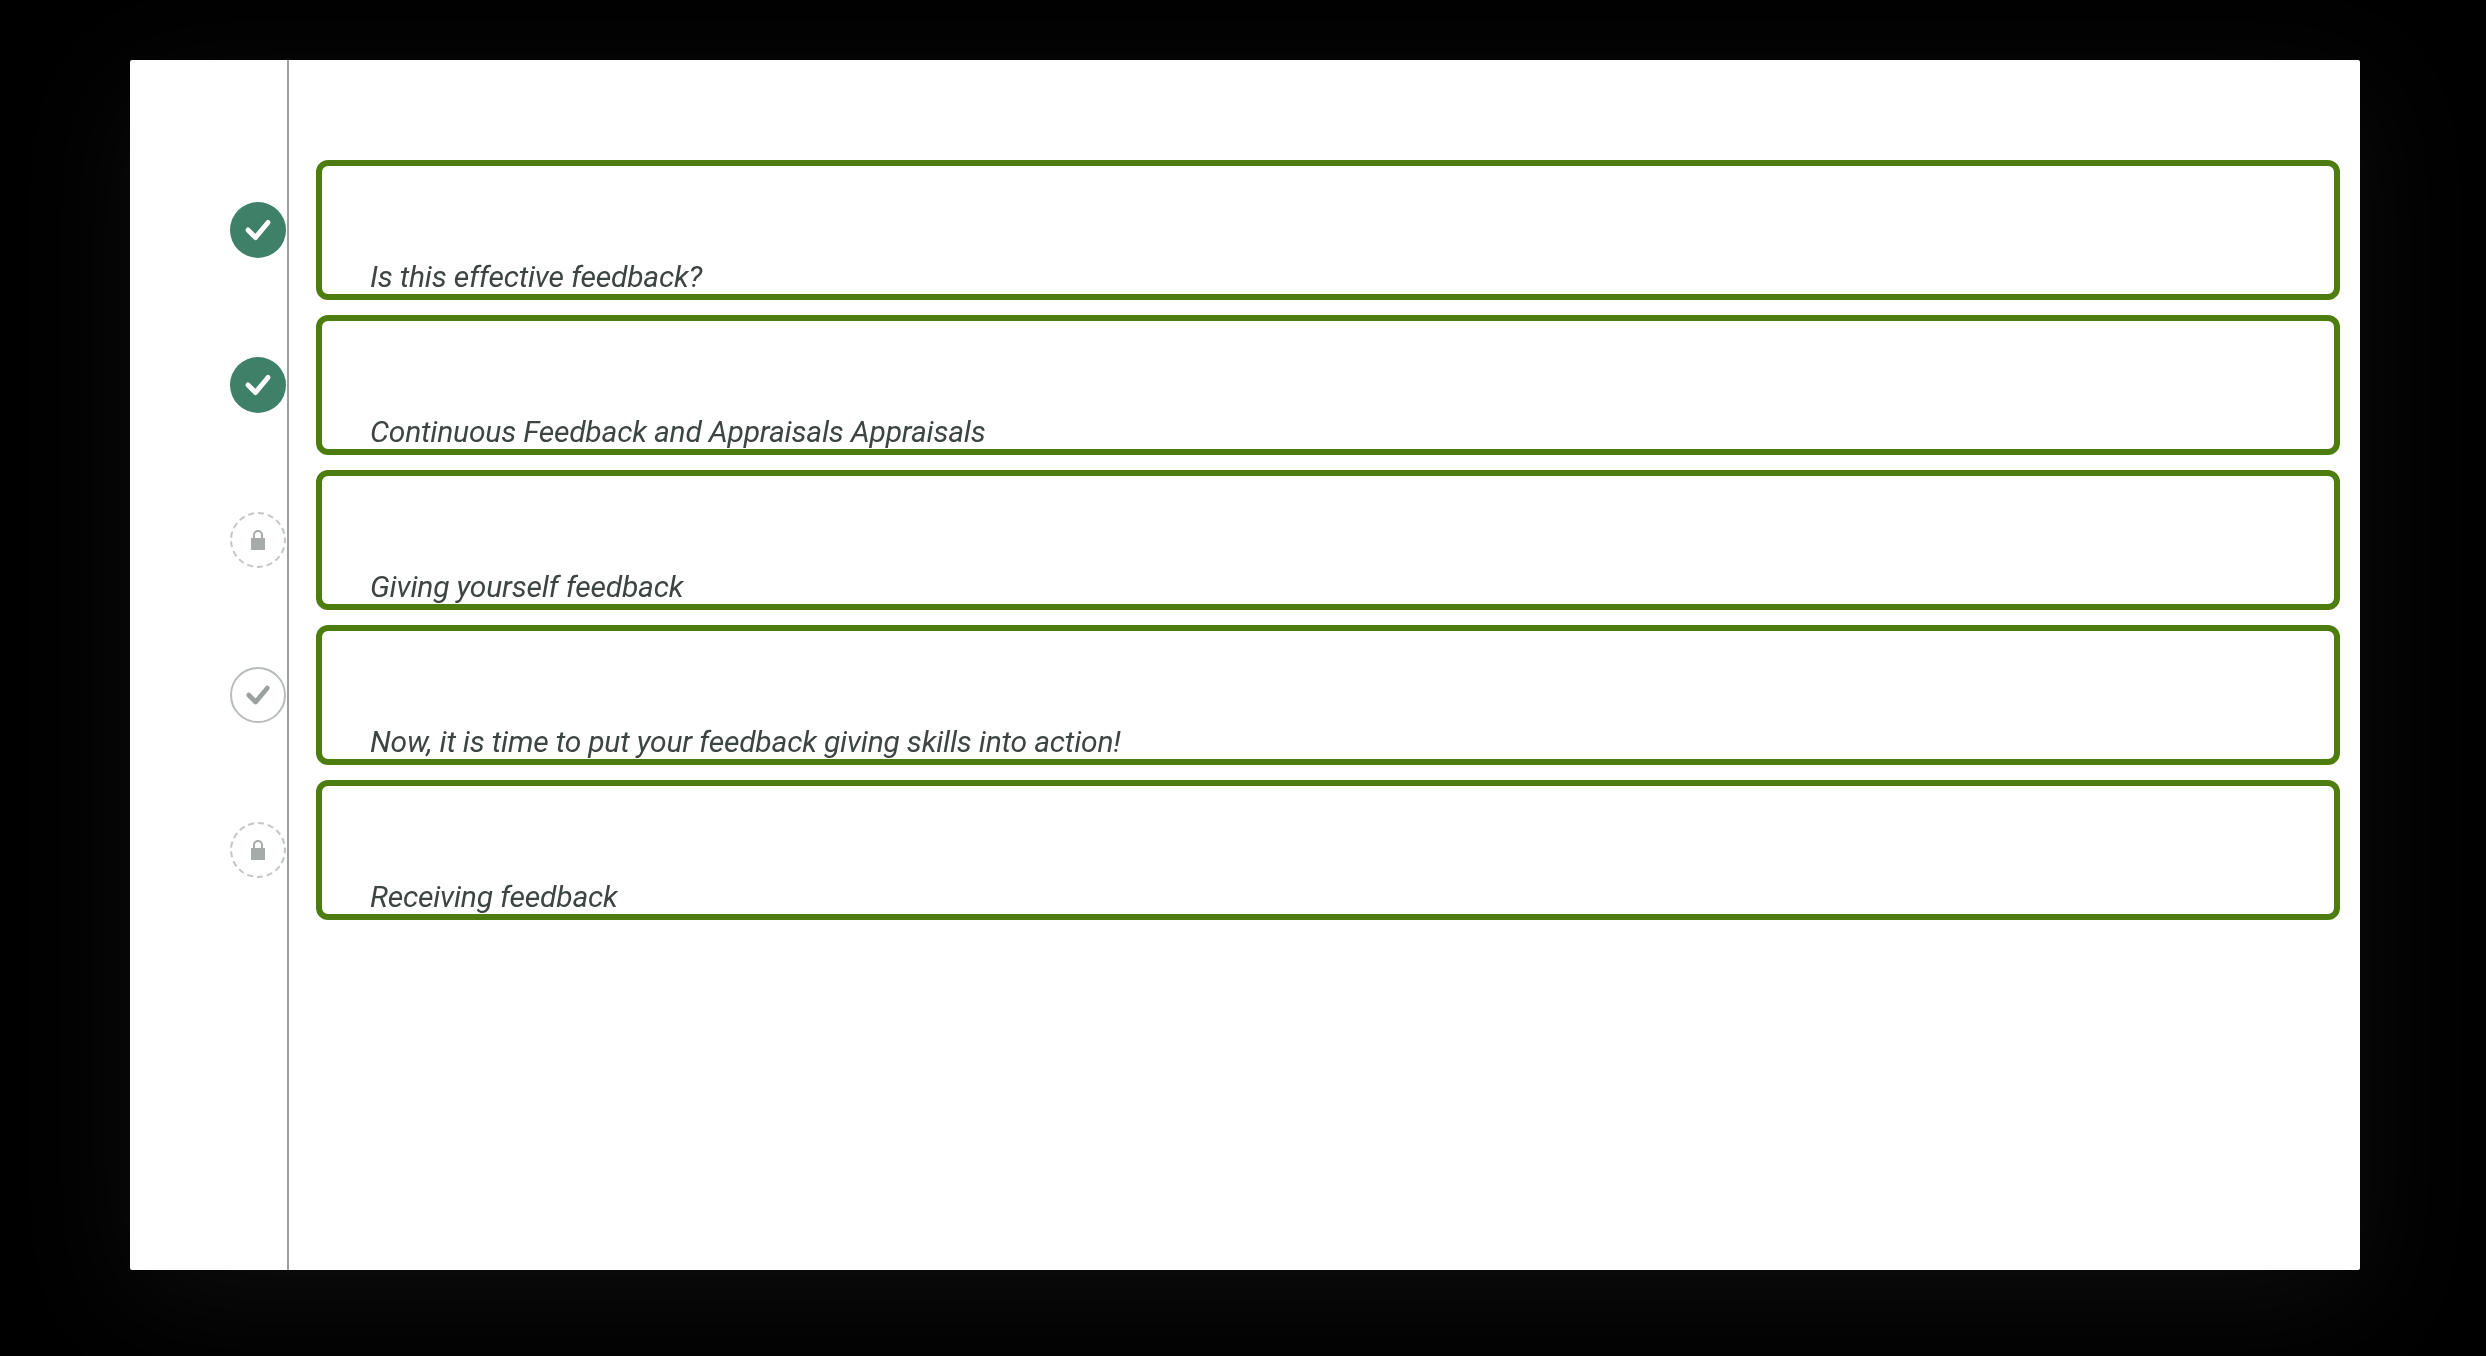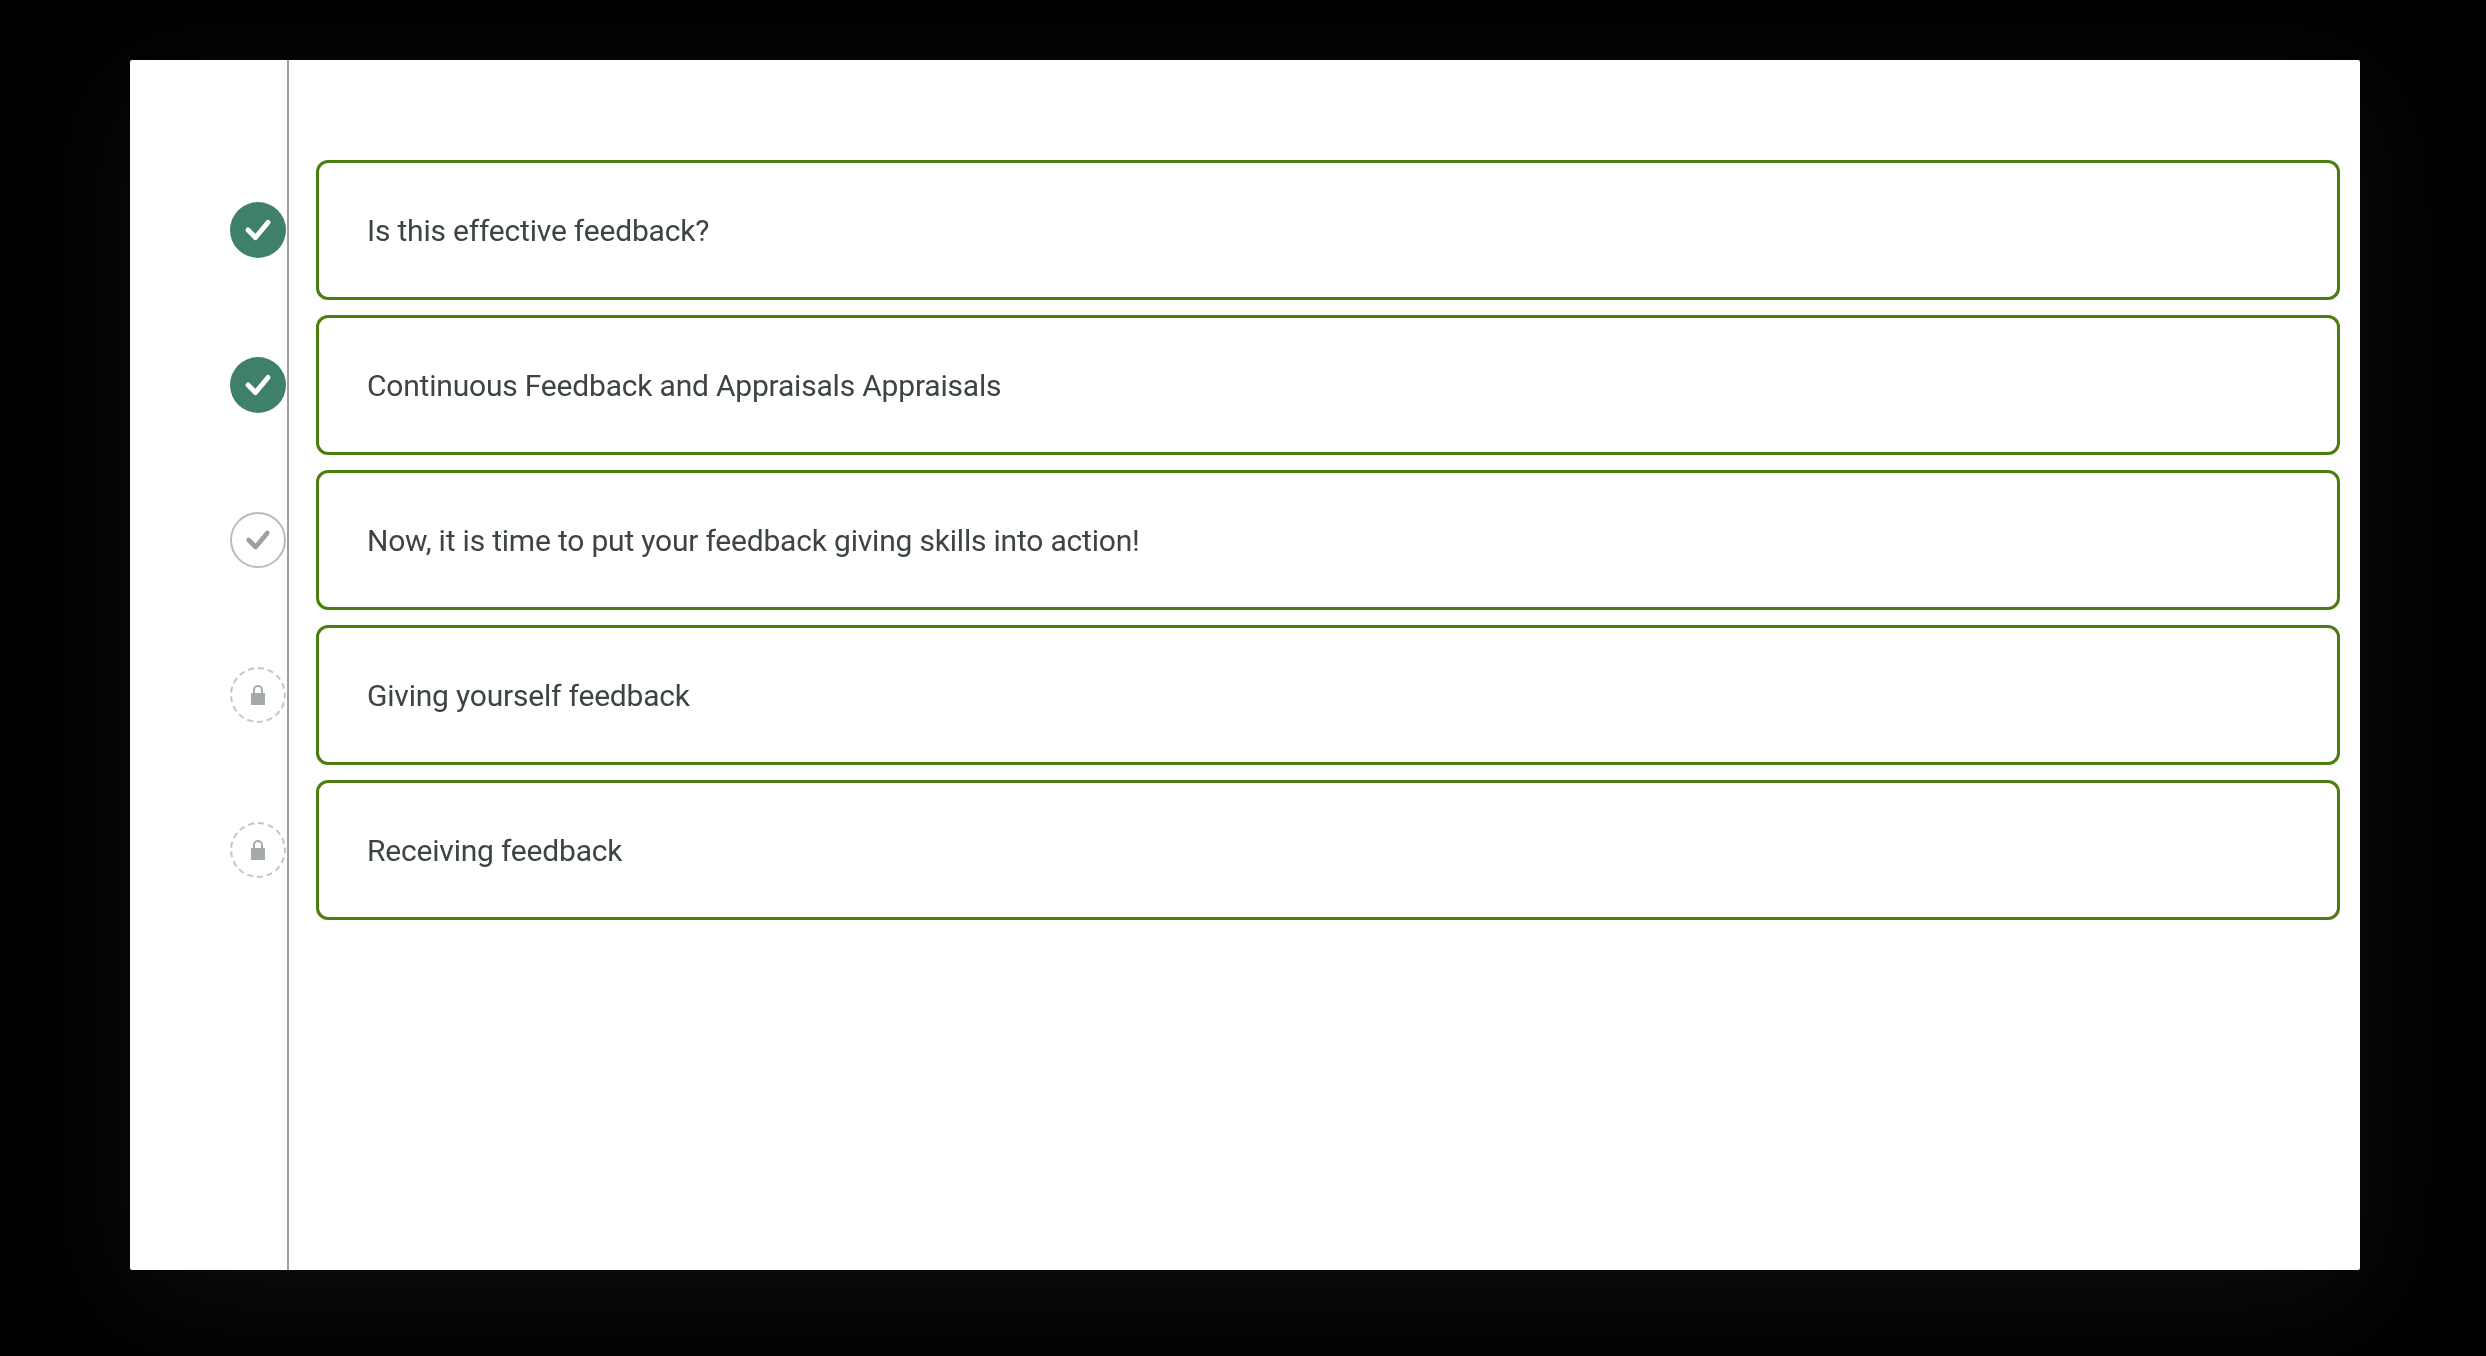--- a/index.html
+++ b/index.html
@@ -72,31 +72,32 @@
     }
     .status-current svg { stroke: #9aa19e; }
     .status-locked {
       background: #fff;
       border: 2px dashed #c2c6c4;
     }
     .status-locked svg { fill: #a5aba8; }
     .item-card {
       flex: 1;
       min-height: 140px;
-      border: 3px solid #4d7c0f;
+      border: 6px solid #4d7c0f;
       border-radius: 12px;
       background: #fff;
       display: flex;
-      align-items: center;
+      align-items: flex-end;
       padding: 0 48px;
       color: #3d4542;
       font-size: 30px;
       letter-spacing: -0.2px;
       font-weight: 400;
       cursor: pointer;
+      font-style: italic;
     }
   </style>
 </head>
 <body>
 
 <div class="card-wrapper">
   <div class="card">
     <div class="timeline"></div>
     <div class="items">
 
@@ -118,38 +119,38 @@
           <svg width="30" height="30" viewBox="0 0 24 24" fill="none" stroke-width="4" stroke-linecap="round" stroke-linejoin="round">
               <polyline points="4 12 10 18 20 6"></polyline>
             </svg>
         </div>
         <div class="item-card">
           <span>Continuous Feedback and Appraisals Appraisals</span>
         </div>
       </div>
 
       <div class="row">
+        <div class="status-icon status-locked">
+          <svg width="24" height="24" viewBox="0 0 24 24">
+              <path d="M17 10V7a5 5 0 0 0-10 0v3H5v12h14V10h-2zm-8-3a3 3 0 0 1 6 0v3H9V7z"></path>
+            </svg>
+        </div>
+        <div class="item-card">
+          <span>Giving yourself feedback</span>
+        </div>
+      </div>
+
+      <div class="row">
         <div class="status-icon status-current">
           <svg width="28" height="28" viewBox="0 0 24 24" fill="none" stroke-width="4" stroke-linecap="round" stroke-linejoin="round">
               <polyline points="4 12 10 18 20 6"></polyline>
             </svg>
         </div>
         <div class="item-card">
           <span>Now, it is time to put your feedback giving skills into action!</span>
-        </div>
-      </div>
-
-      <div class="row">
-        <div class="status-icon status-locked">
-          <svg width="24" height="24" viewBox="0 0 24 24">
-              <path d="M17 10V7a5 5 0 0 0-10 0v3H5v12h14V10h-2zm-8-3a3 3 0 0 1 6 0v3H9V7z"></path>
-            </svg>
-        </div>
-        <div class="item-card">
-          <span>Giving yourself feedback</span>
         </div>
       </div>
 
       <div class="row">
         <div class="status-icon status-locked">
           <svg width="24" height="24" viewBox="0 0 24 24">
               <path d="M17 10V7a5 5 0 0 0-10 0v3H5v12h14V10h-2zm-8-3a3 3 0 0 1 6 0v3H9V7z"></path>
             </svg>
         </div>
         <div class="item-card">

